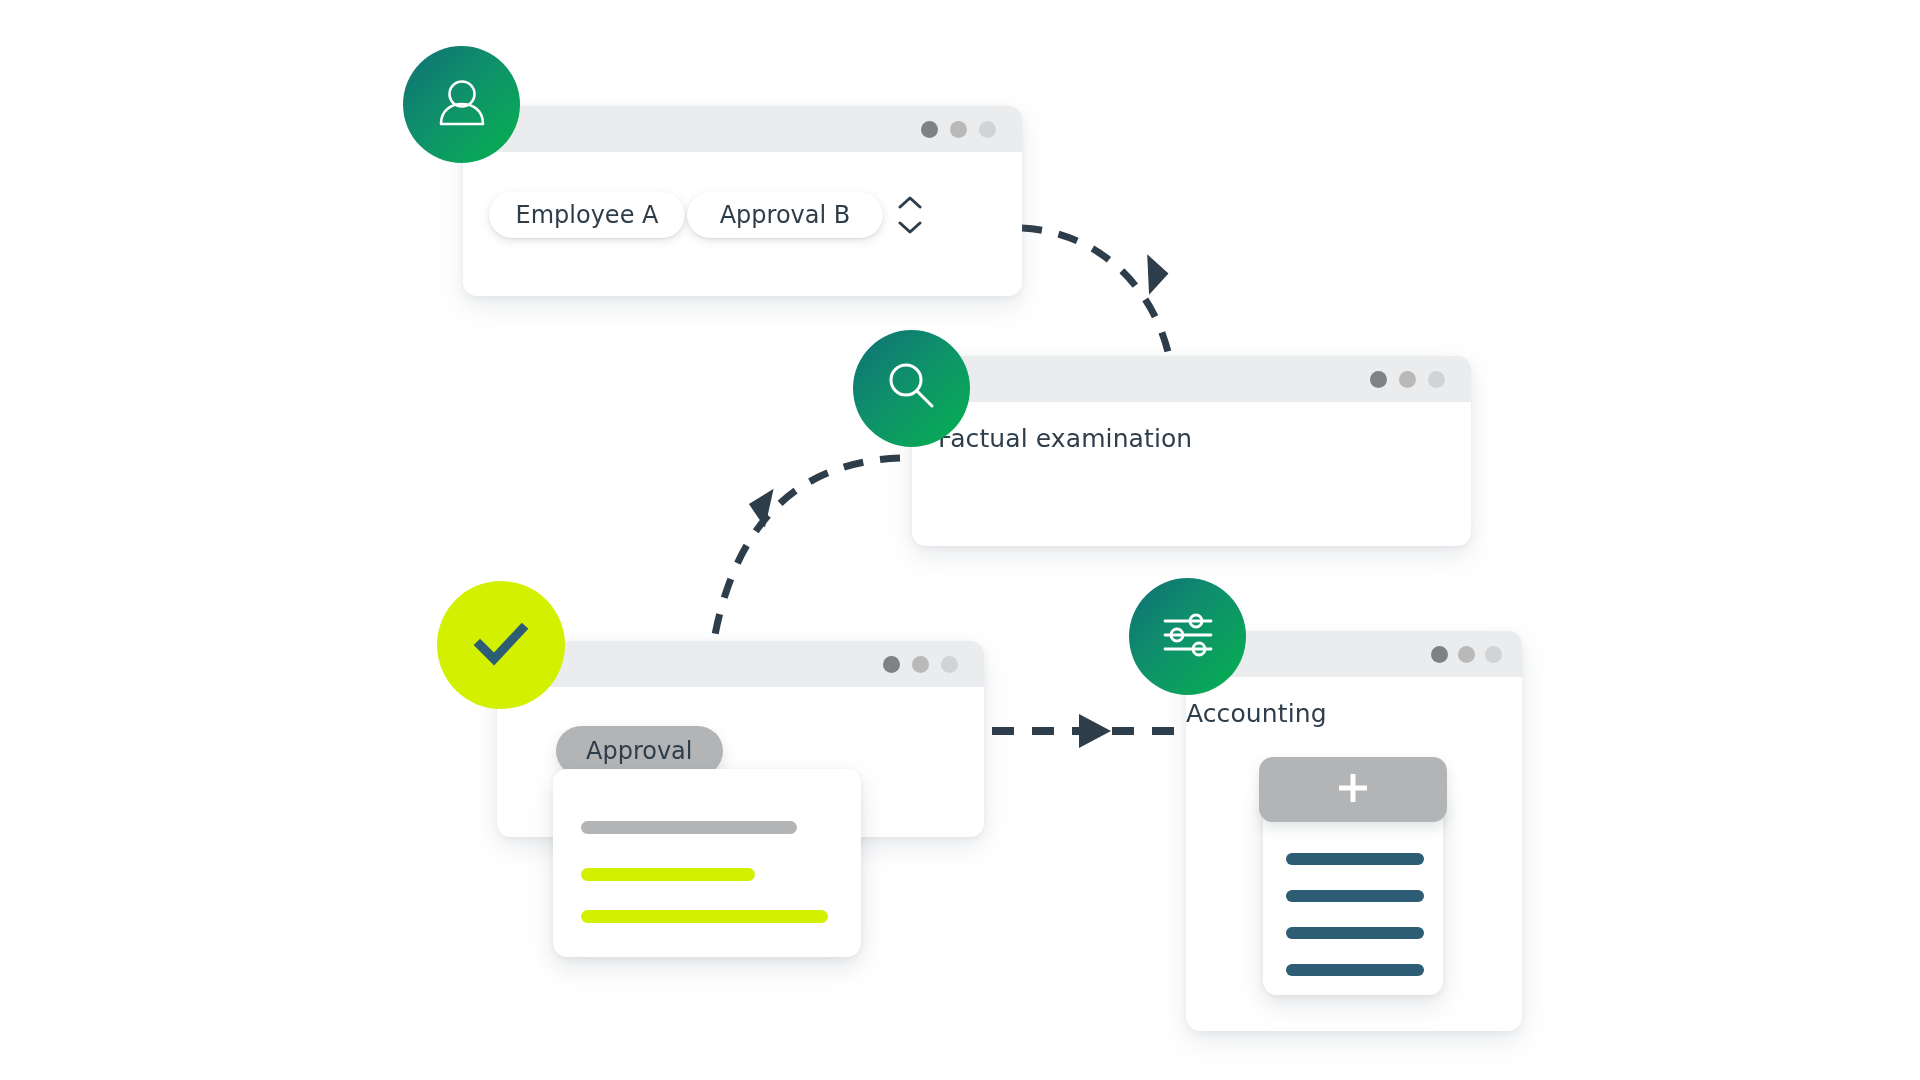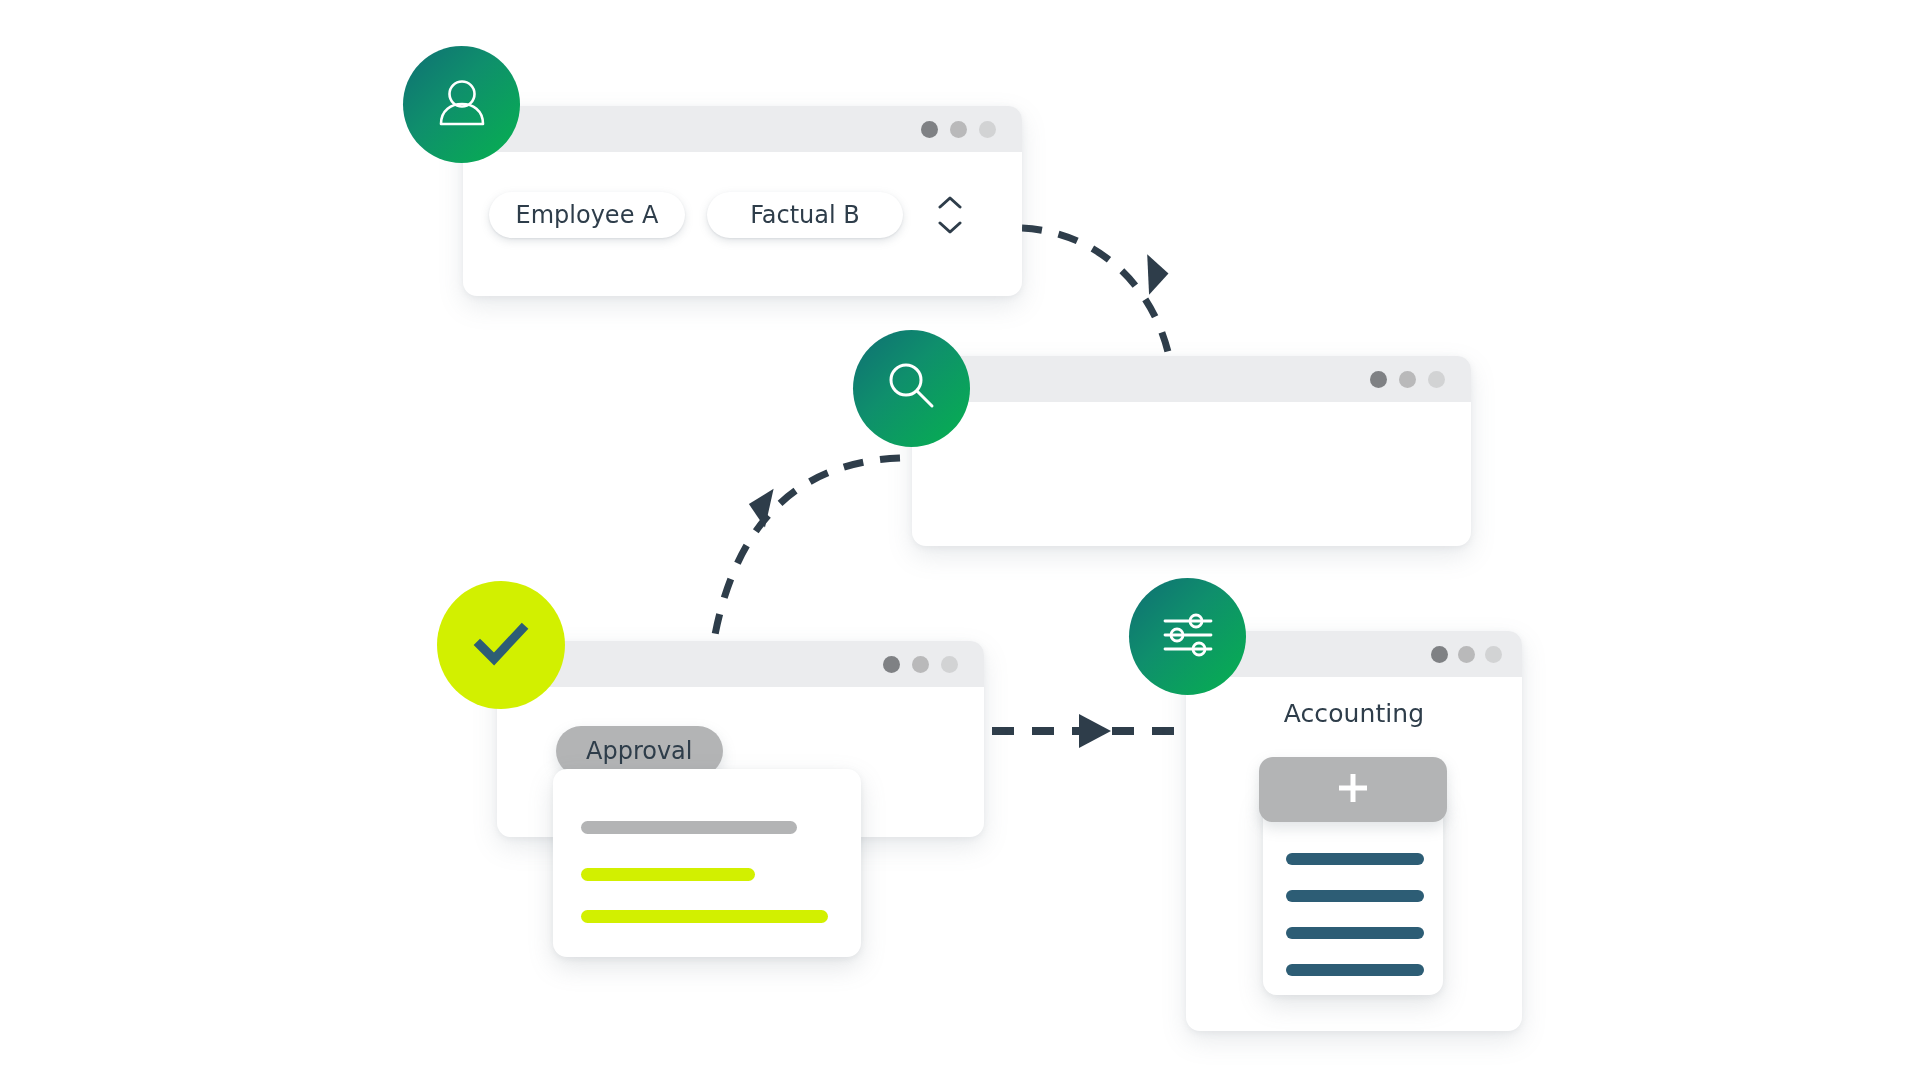--- a/index.html
+++ b/index.html
@@ -48,21 +48,21 @@
   .card-title {
     font-size: 25px;
     color: #2e3d4a;
     font-weight: 400;
     letter-spacing: 0.1px;
   }
 
   .pill-row {
     display: flex;
     align-items: center;
-    gap: 22px;
+    gap: 2px;
     margin-top: 18px;
   }
   .pill {
     background: #ffffff;
     border-radius: 26px;
     height: 46px;
     min-width: 196px;
     display: flex;
     align-items: center;
     justify-content: center;
@@ -163,21 +163,21 @@
 
   <div class="window" style="left:463px; top:106px; width:559px; height:190px;">
     <div class="titlebar">
       <span class="dot d1"></span>
       <span class="dot d2"></span>
       <span class="dot d3"></span>
     </div>
     <div class="win-body">
       <div class="pill-row">
         <div class="pill">Employee A</div>
-        <div class="pill">Factual B</div>
+        <div class="pill">Approval B</div>
         <div class="stepper">
           <span>
             <svg width="24" height="14" viewBox="0 0 24 14">
               <path d="M2 12 L12 3 L22 12" fill="none" stroke="#2e3d4a" stroke-width="3" stroke-linecap="round" stroke-linejoin="round"></path>
             </svg>
           </span>
           <span>
             <svg width="24" height="14" viewBox="0 0 24 14">
               <path d="M2 2 L12 11 L22 2" fill="none" stroke="#2e3d4a" stroke-width="3" stroke-linecap="round" stroke-linejoin="round"></path>
             </svg>
@@ -196,20 +196,21 @@
     </span>
   </div>
 
   <div class="window" style="left:912px; top:356px; width:559px; height:190px;">
     <div class="titlebar">
       <span class="dot d1"></span>
       <span class="dot d2"></span>
       <span class="dot d3"></span>
     </div>
     <div class="win-body">
+      <div class="card-title">Factual examination</div>
     </div>
   </div>
 
   <div class="badge grad" style="left:853px; top:330px; width:117px; height:117px;">
     <span>
       <svg width="62" height="62" viewBox="0 0 62 62">
         <circle cx="25" cy="24" r="15" fill="none" stroke="#ffffff" stroke-width="3"></circle>
         <line x1="36" y1="35" x2="51" y2="50" stroke="#ffffff" stroke-width="3" stroke-linecap="round"></line>
       </svg>
     </span>
@@ -240,21 +241,21 @@
       </svg>
     </span>
   </div>
 
   <div class="window" style="left:1186px; top:631px; width:336px; height:400px;">
     <div class="titlebar" style="justify-content:flex-end; padding-right:20px; gap:10px;">
       <span class="dot d1"></span>
       <span class="dot d2"></span>
       <span class="dot d3"></span>
     </div>
-    <div style="padding-top:22px; text-align:center;">
+    <div style="padding-top:22px; text-align:left;">
       <div class="card-title">Accounting</div>
     </div>
   </div>
 
   <div class="overlay-card" style="left:1263px; top:790px; width:180px; height:205px;">
     <span class="bar" style="left:23px; top:63px; width:138px; height:12px; background:#2d5d75;"></span>
     <span class="bar" style="left:23px; top:100px; width:138px; height:12px; background:#2d5d75;"></span>
     <span class="bar" style="left:23px; top:137px; width:138px; height:12px; background:#2d5d75;"></span>
     <span class="bar" style="left:23px; top:174px; width:138px; height:12px; background:#2d5d75;"></span>
   </div>

